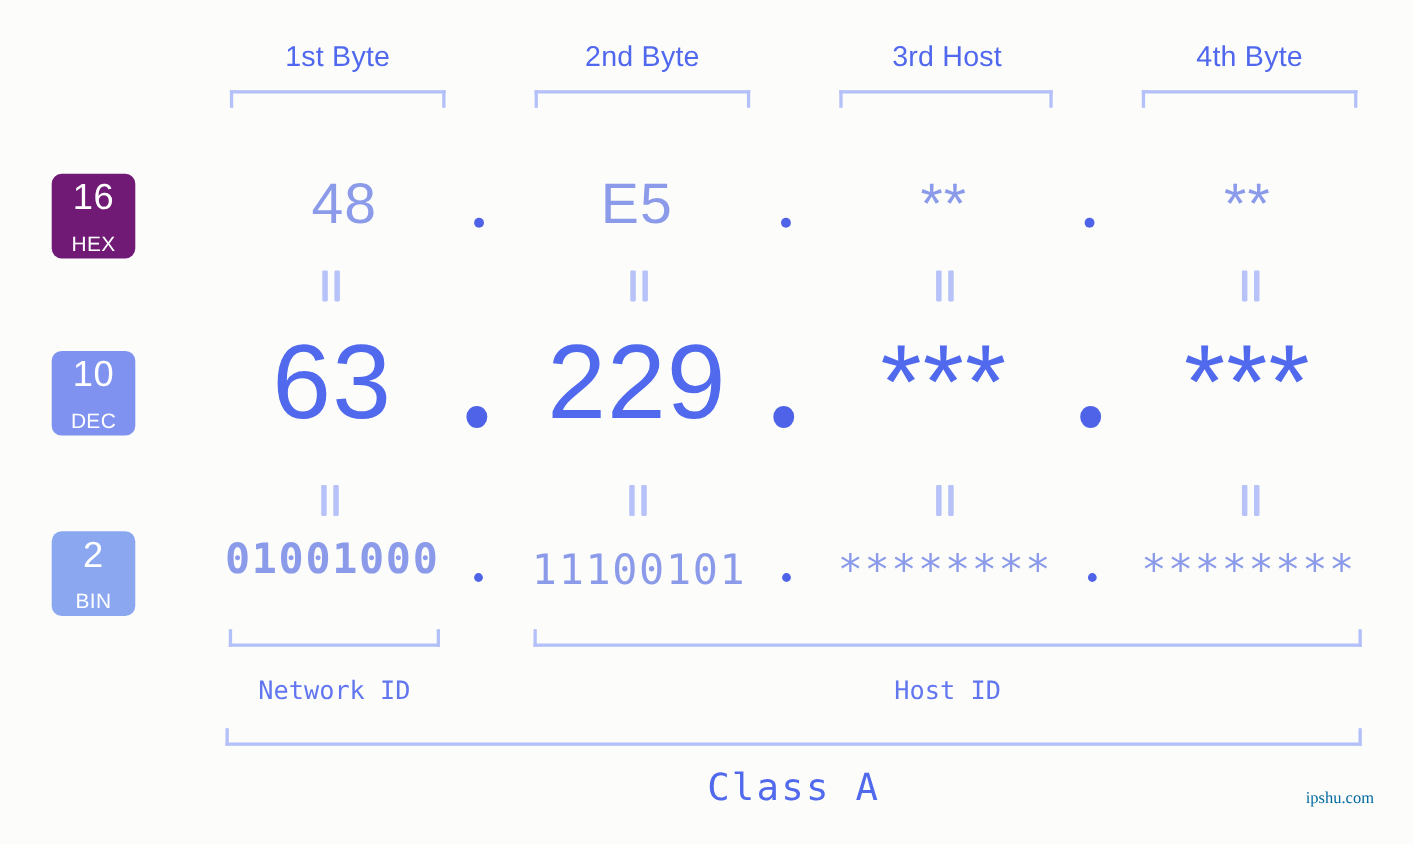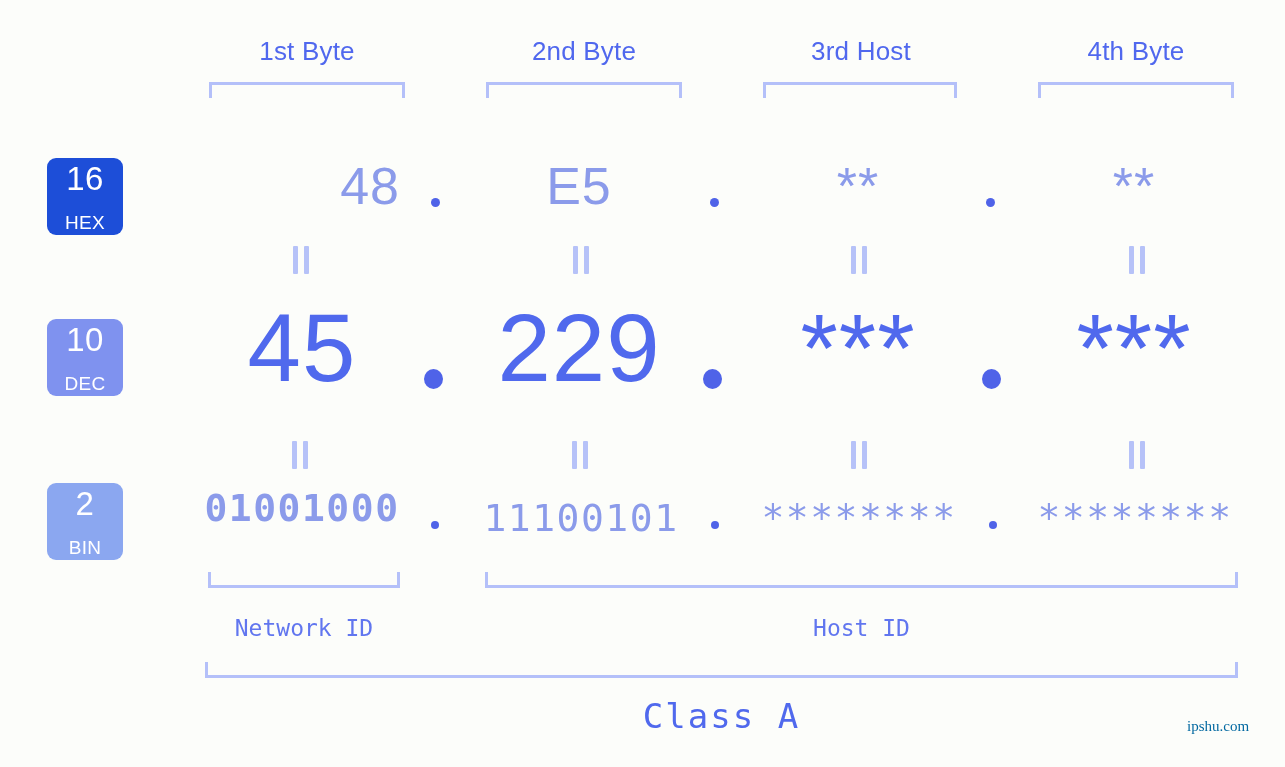--- a/index.html
+++ b/index.html
@@ -136,35 +136,35 @@
   <div class="byte-label" style="left:209px;top:36px;width:196px;">1st Byte</div>
   <div class="byte-label" style="left:486px;top:36px;width:196px;">2nd Byte</div>
   <div class="byte-label" style="left:763px;top:36px;width:196px;">3rd Host</div>
   <div class="byte-label" style="left:1038px;top:36px;width:196px;">4th Byte</div>
 
   <div class="bracket down" style="left:209px;top:82px;width:196px;"></div>
   <div class="bracket down" style="left:486px;top:82px;width:196px;"></div>
   <div class="bracket down" style="left:763px;top:82px;width:194px;"></div>
   <div class="bracket down" style="left:1038px;top:82px;width:196px;"></div>
 
-  <div class="badge" style="left:47px;top:158px;background:#1d4ed8;">
+  <div class="badge" style="left:47px;top:158px;background:#701a75;">
     <span class="num">16</span>
     <span class="sys">HEX</span>
   </div>
   <div class="badge" style="left:47px;top:319px;background:#7f92ef;">
     <span class="num">10</span>
     <span class="sys">DEC</span>
   </div>
   <div class="badge" style="left:47px;top:483px;background:#8ba7f0;">
     <span class="num">2</span>
     <span class="sys">BIN</span>
   </div>
 
   <div class="row-hex">
-    <div class="cell" style="left:204px;top:160px;width:196px;text-align:right;">48</div>
+    <div class="cell" style="left:215px;top:160px;width:196px;">48</div>
     <div class="dot hex" style="left:431px;top:198px;"></div>
     <div class="cell" style="left:481px;top:160px;width:196px;">E5</div>
     <div class="dot hex" style="left:710px;top:198px;"></div>
     <div class="cell" style="left:760px;top:160px;width:196px;">**</div>
     <div class="dot hex" style="left:986px;top:198px;"></div>
     <div class="cell" style="left:1036px;top:160px;width:196px;">**</div>
   </div>
 
   <div class="eq" style="left:293px;top:246px;">
     <span class="a"></span>
@@ -177,21 +177,21 @@
   <div class="eq" style="left:851px;top:246px;">
     <span class="a"></span>
       <span class="b"></span>
   </div>
   <div class="eq" style="left:1129px;top:246px;">
     <span class="a"></span>
       <span class="b"></span>
   </div>
 
   <div class="row-dec">
-    <div class="cell" style="left:204px;top:300px;width:196px;">45</div>
+    <div class="cell" style="left:204px;top:300px;width:196px;">63</div>
     <div class="dot dec" style="left:424px;top:369px;"></div>
     <div class="cell" style="left:481px;top:300px;width:196px;">229</div>
     <div class="dot dec" style="left:703px;top:369px;"></div>
     <div class="cell" style="left:760px;top:300px;width:196px;">***</div>
     <div class="dot dec" style="left:982px;top:369px;"></div>
     <div class="cell" style="left:1036px;top:300px;width:196px;">***</div>
   </div>
 
   <div class="eq" style="left:292px;top:441px;">
     <span class="a"></span>

